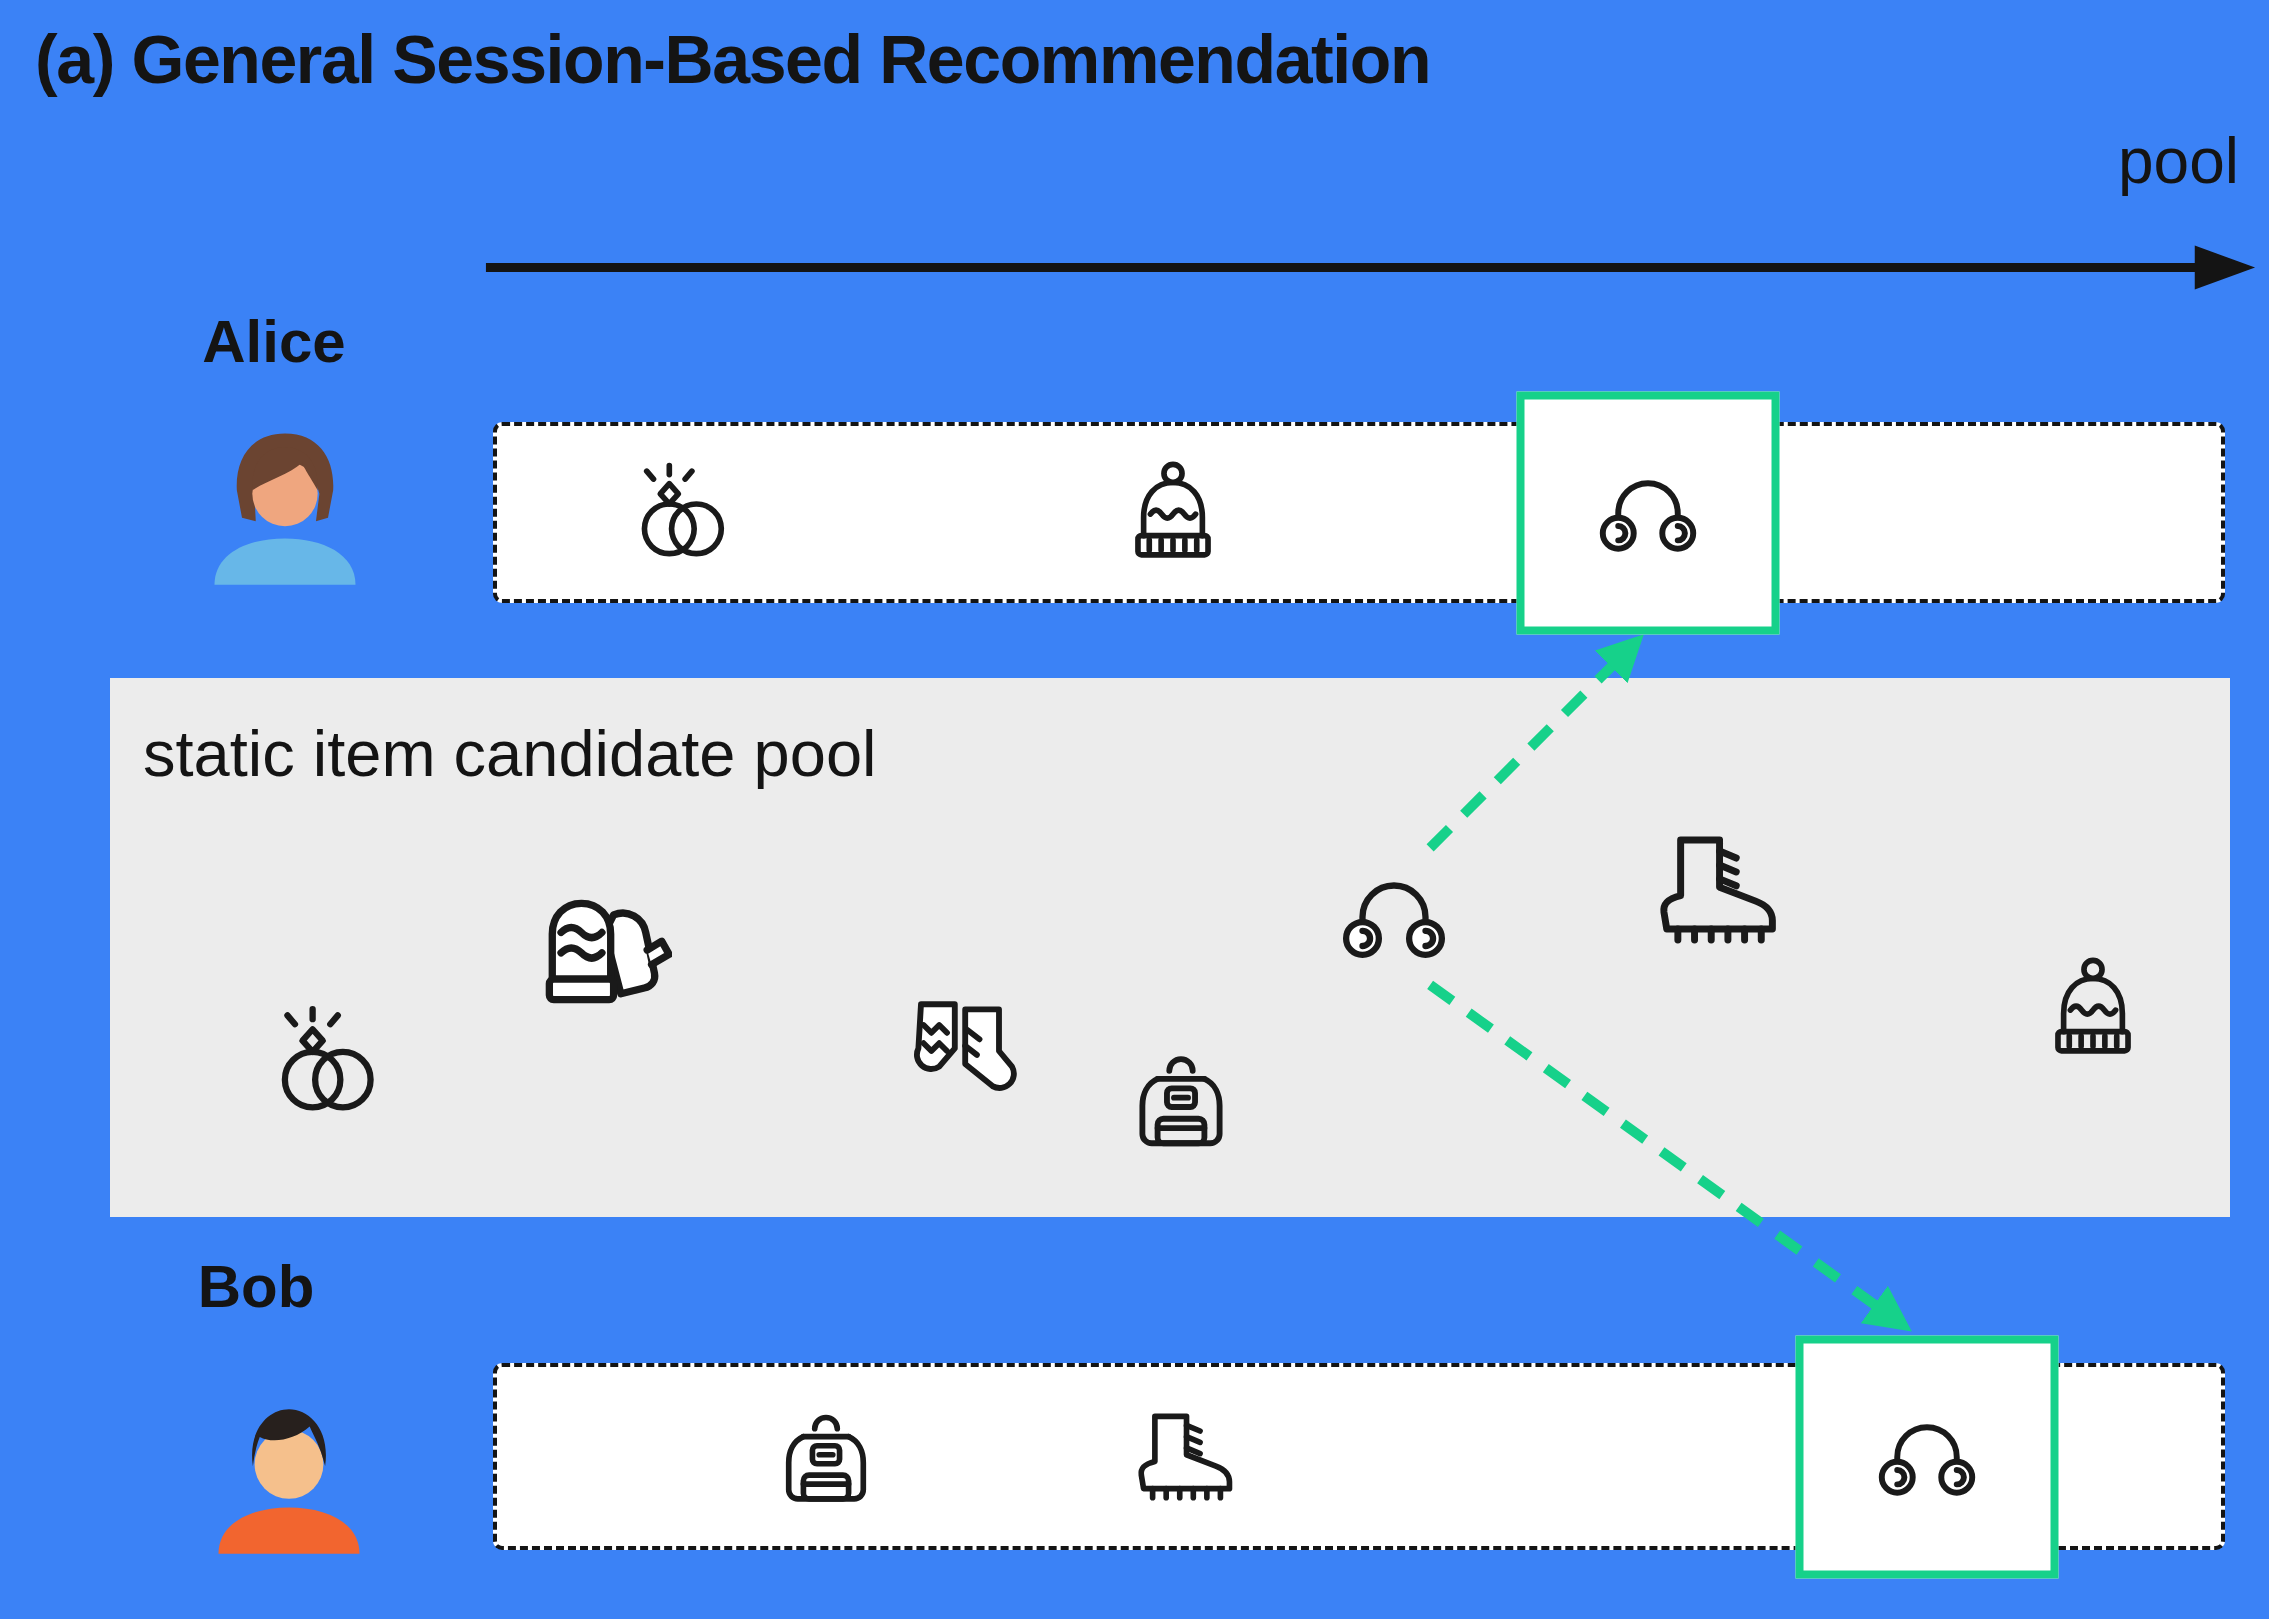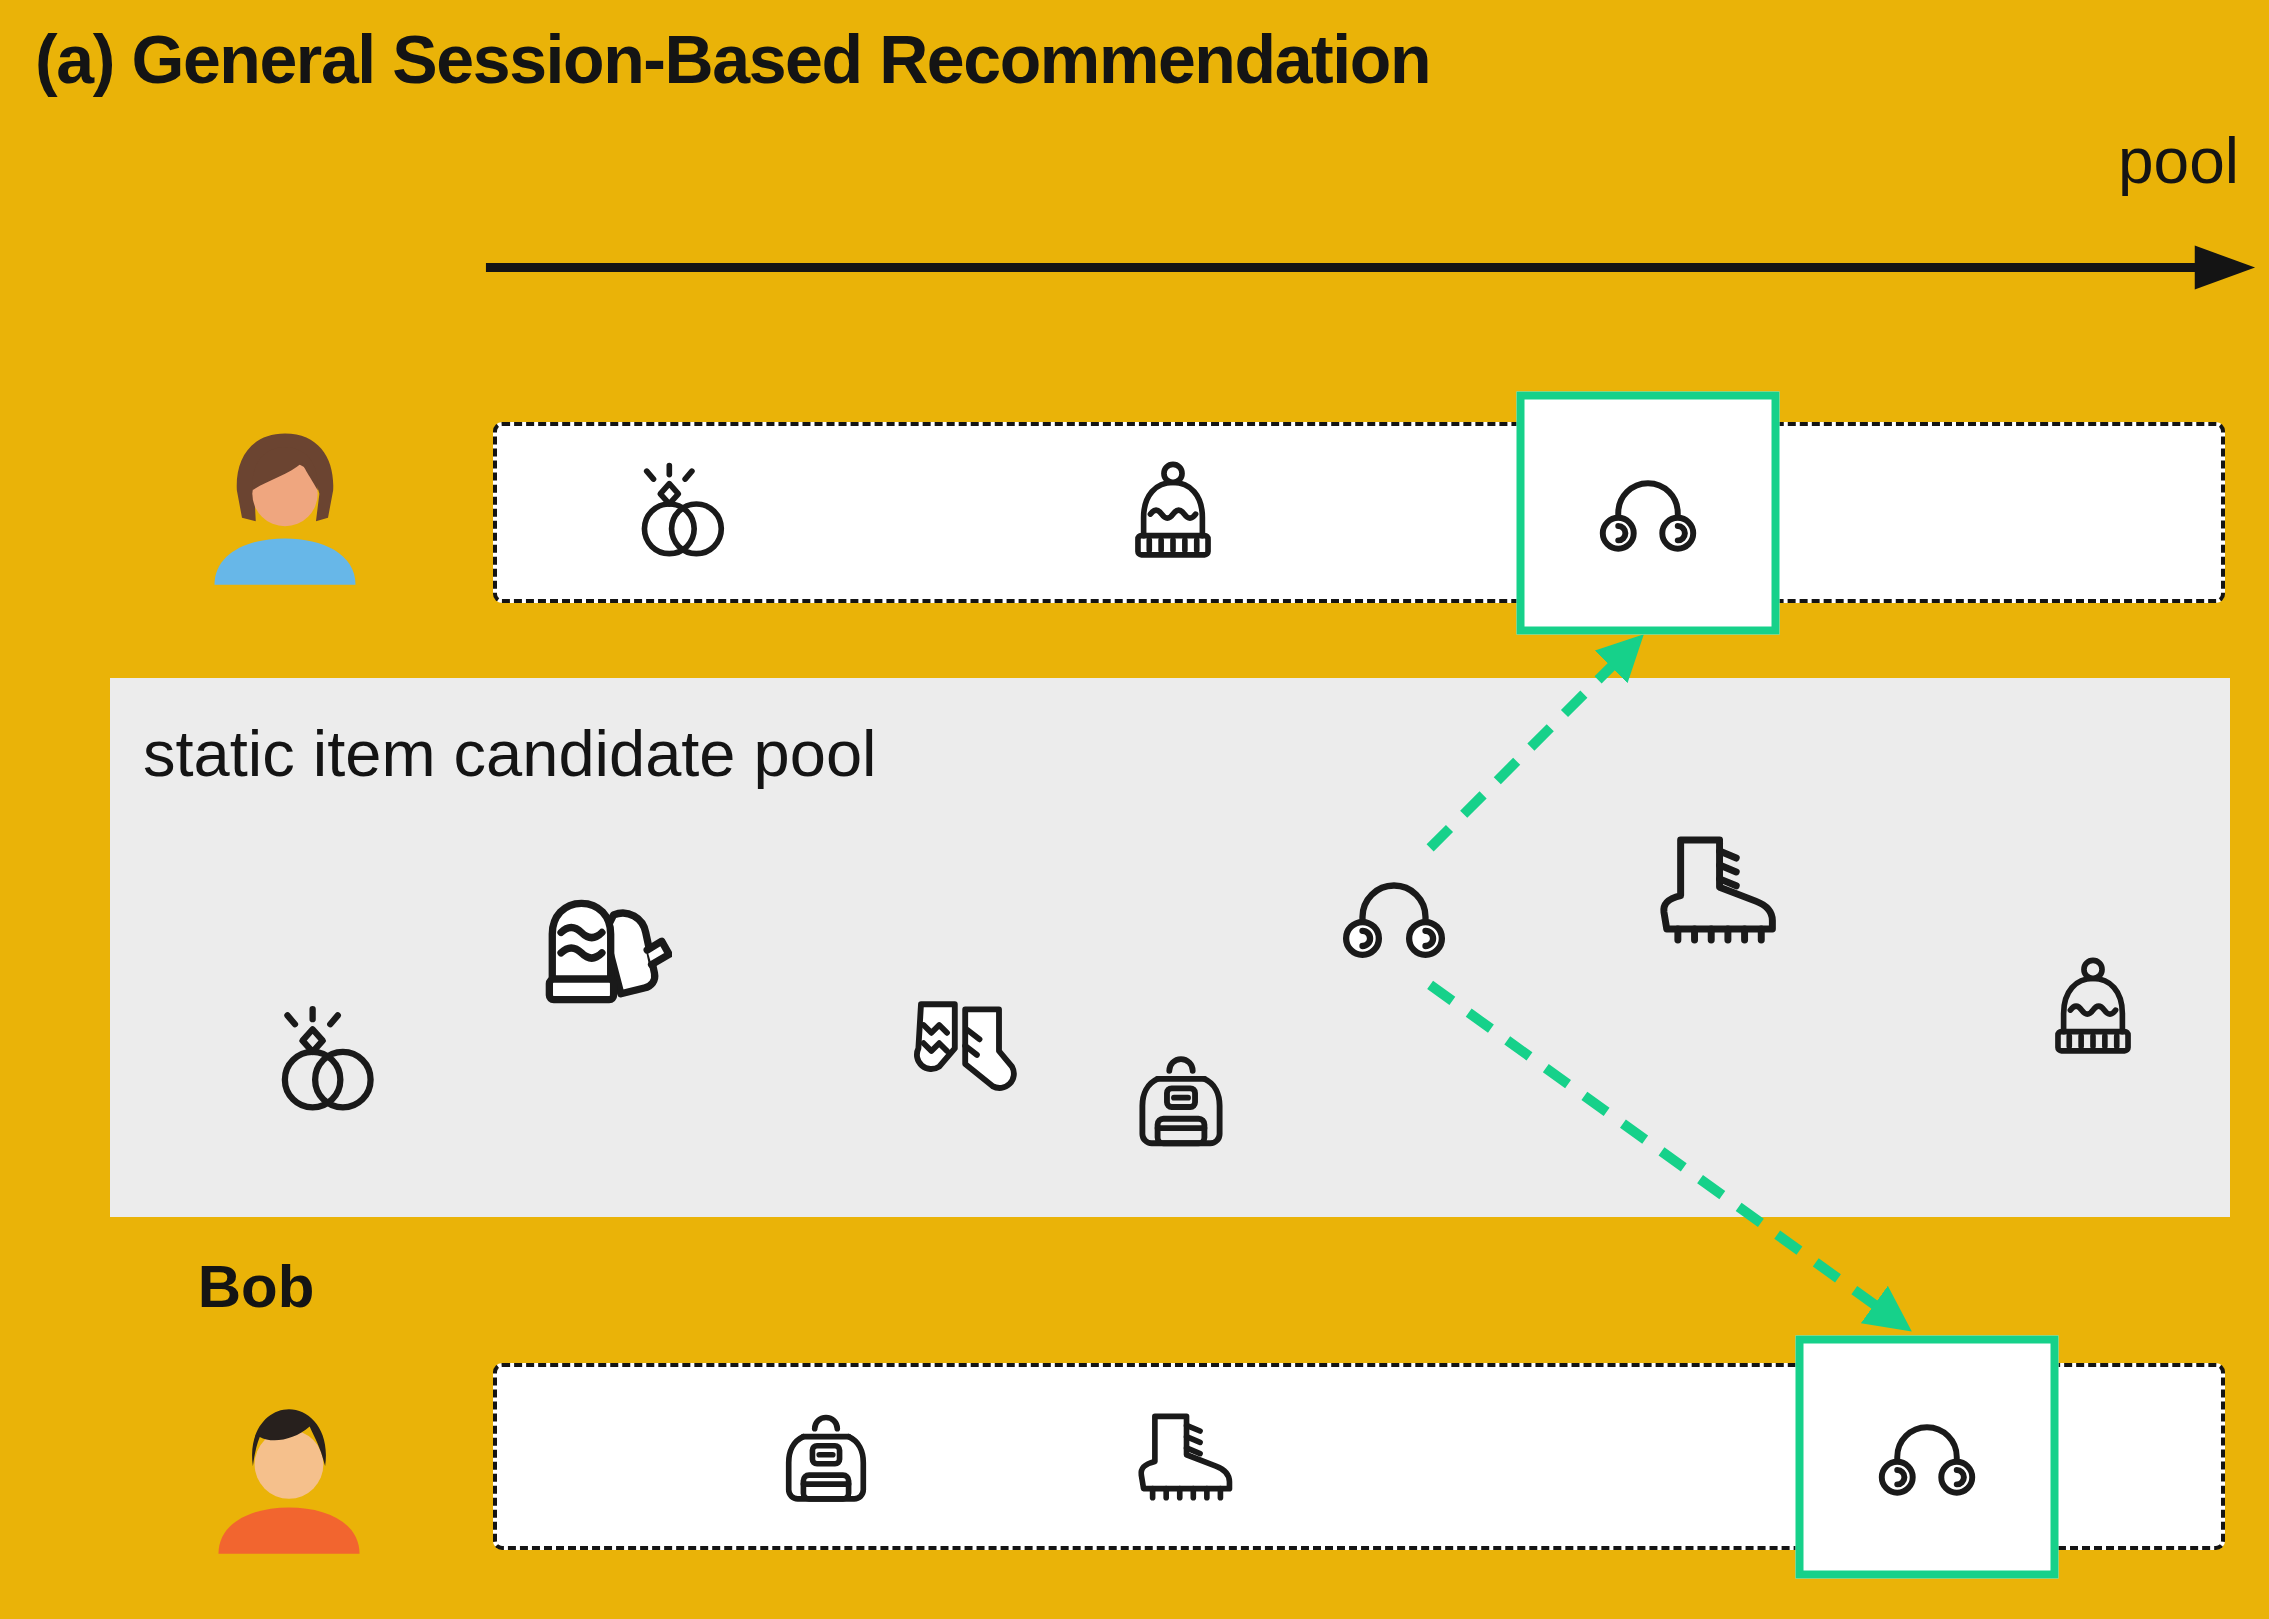--- a/index.html
+++ b/index.html
@@ -3,21 +3,21 @@
 <meta charset="utf-8">
 <style>
   :root{
     --accent-green:#16D18A;
     --ink:#141414;
     --pool-background:#ECECEC;
   }
   *{box-sizing:border-box;margin:0;padding:0;}
   html,body{background:#fff;}
   body{font-family:"Liberation Sans",sans-serif;color:var(--ink);}
-  .canvas{position:relative;width:2270px;height:1619px;background:#eab308;overflow:hidden;}
+  .canvas{position:relative;width:2270px;height:1619px;background:#3b82f6;overflow:hidden;}
 
   .title{position:absolute;left:35px;top:20px;font-size:68px;font-weight:600;letter-spacing:-1.4px;}
   .time-label{position:absolute;left:1992px;top:124px;width:247px;text-align:right;font-size:64px;font-weight:500;}
   .time-arrow-svg{position:absolute;left:484px;top:241px;width:1773px;height:53px;}
 
   .person-name{position:absolute;width:292px;text-align:center;font-size:60px;font-weight:600;}
   .alice-name{left:128px;top:307px;}
   .bob-name{left:110px;top:1252px;}
 
   .avatar{position:absolute;width:172px;height:172px;}
@@ -154,20 +154,21 @@
 
   <div class="title">(a) General Session-Based Recommendation</div>
 
   <div class="time-label">pool</div>
 
   <svg class="time-arrow-svg" viewBox="0 0 1940 58">
     <line x1="2" y1="29" x2="1880" y2="29" stroke="var(--ink)" stroke-width="10"></line>
     <polygon points="1872,5 1938,29 1872,53" fill="var(--ink)"></polygon>
   </svg>
 
+  <div class="person-name alice-name">Alice</div>
   <div class="avatar alice-avatar">
     <span class="glyph-slot"><svg class="glyph" aria-hidden="true" viewBox="0 0 188 188" width="172" height="172">
           <use href="#woman-avatar-icon"></use>
         </svg></span>
   </div>
   <div class="session-box alice-session-box">
       <span class="item">
         <svg class="glyph" aria-hidden="true" viewBox="0 0 124 124" width="113" height="113">
           <use href="#rings-icon"></use>
         </svg>

